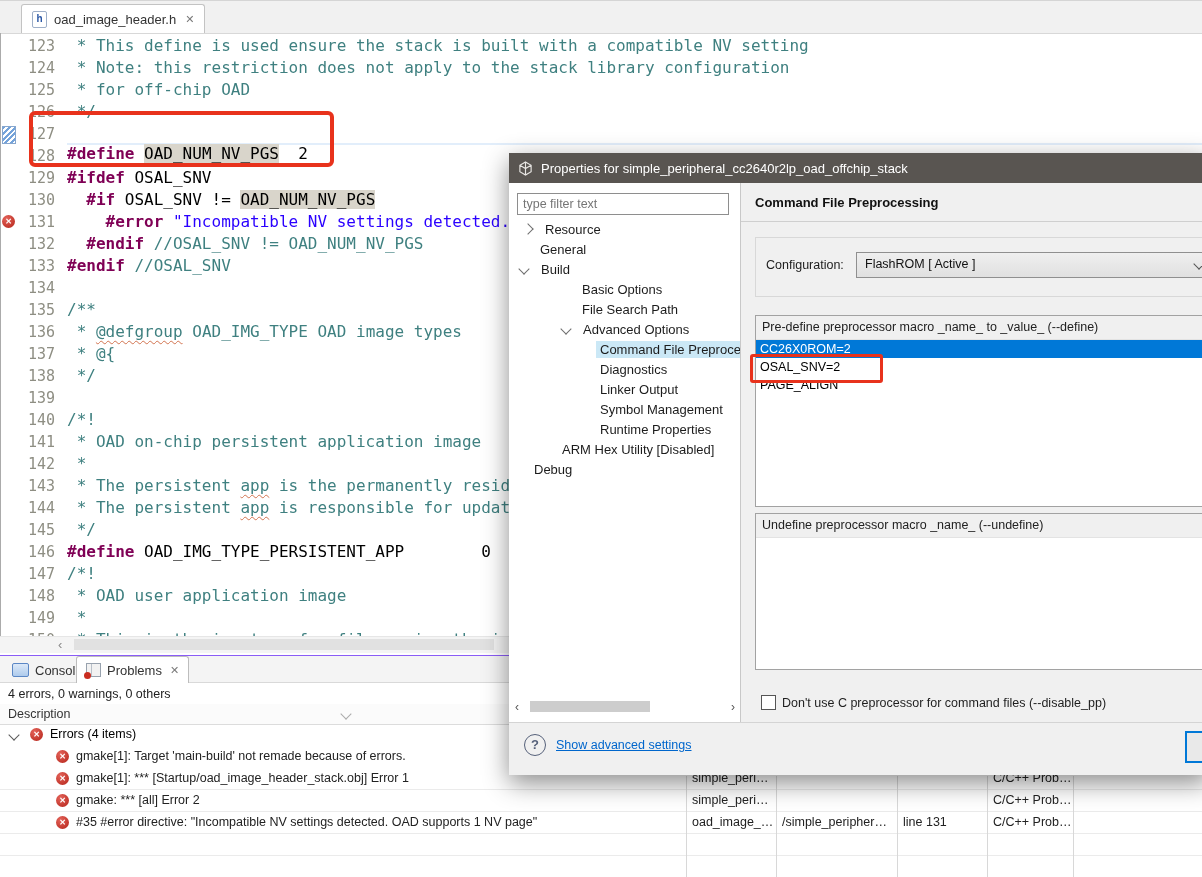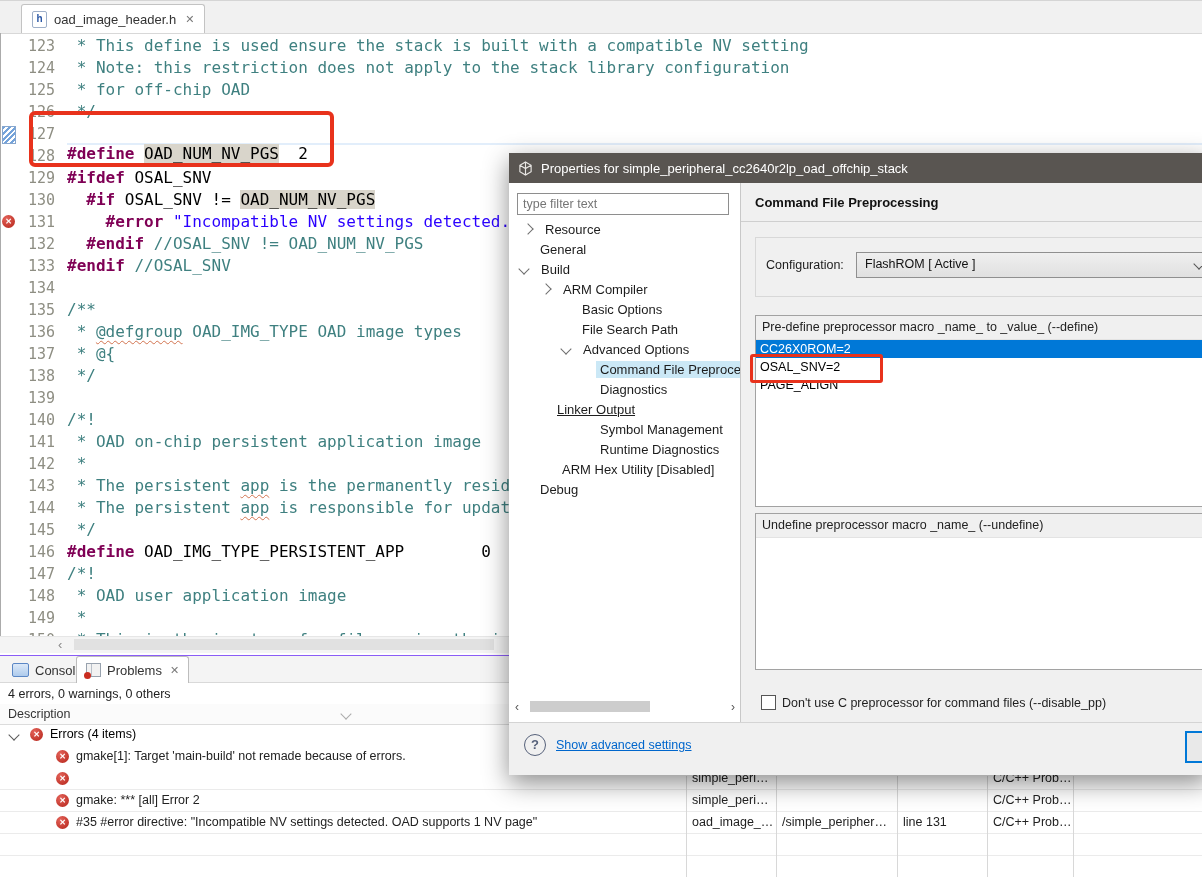--- a/index.html
+++ b/index.html
@@ -191,20 +191,21 @@
           <span class="chev down gchev"></span>
           <span class="errdot gi">✕</span>
           <span class="ptext g">Errors (4 items)</span>
         </div>
         <div class="prow">
           <span class="errdot ii">✕</span>
           <span class="ptext">gmake[1]: Target 'main-build' not remade because of errors.</span>
         </div>
         <div class="prow bline">
           <span class="errdot ii">✕</span>
+          <span class="ptext">gmake[1]: *** [Startup/oad_image_header_stack.obj] Error 1</span>
           <span class="pcell" style="left: 692px;">simple_peri…</span>
           <span class="pcell" style="left: 993px;">C/C++ Prob…</span>
         </div>
         <div class="prow bline">
           <span class="errdot ii">✕</span>
           <span class="ptext">gmake: *** [all] Error 2</span>
           <span class="pcell" style="left: 692px;">simple_peri…</span>
           <span class="pcell" style="left: 993px;">C/C++ Prob…</span>
         </div>
         <div class="prow bline">
@@ -240,53 +241,49 @@
           <span class="tchev chev right"></span>
           <span class="lbl">Resource</span>
         </div>
         <div class="trow" style="padding-left: 27px;">
           <span class="lbl">General</span>
         </div>
         <div class="trow" style="padding-left: 27px;">
           <span class="tchev chev down"></span>
           <span class="lbl">Build</span>
         </div>
-        <div class="trow" style="padding-left: 49px;">
-          <span class="tchev chev right"></span>
-          <span class="lbl">ARM Compiler</span>
-        </div>
         <div class="trow" style="padding-left: 69px;">
           <span class="lbl">Basic Options</span>
         </div>
         <div class="trow" style="padding-left: 69px;">
           <span class="lbl">File Search Path</span>
         </div>
         <div class="trow" style="padding-left: 69px;">
           <span class="tchev chev down"></span>
           <span class="lbl">Advanced Options</span>
         </div>
         <div class="trow sel" style="padding-left: 87px;">
           <span class="lbl">Command File Preprocessing</span>
         </div>
         <div class="trow" style="padding-left: 87px;">
           <span class="lbl">Diagnostics</span>
         </div>
-        <div class="trow" style="padding-left: 44px; text-decoration: underline;">
+        <div class="trow" style="padding-left: 87px;">
           <span class="lbl">Linker Output</span>
         </div>
         <div class="trow" style="padding-left: 87px;">
           <span class="lbl">Symbol Management</span>
         </div>
         <div class="trow" style="padding-left: 87px;">
-          <span class="lbl">Runtime Diagnostics</span>
+          <span class="lbl">Runtime Properties</span>
         </div>
         <div class="trow" style="padding-left: 49px;">
           <span class="lbl">ARM Hex Utility  [Disabled]</span>
         </div>
-        <div class="trow" style="padding-left: 27px;">
+        <div class="trow" style="padding-left: 21px;">
           <span class="lbl">Debug</span>
         </div>
       </div>
     <div id="thscroll">
       <span class="sarr" style="left:0">‹</span>
       <span class="thumb"></span>
       <span class="sarr" style="right:0">›</span>
     </div>
     <div id="sash"></div>
 

